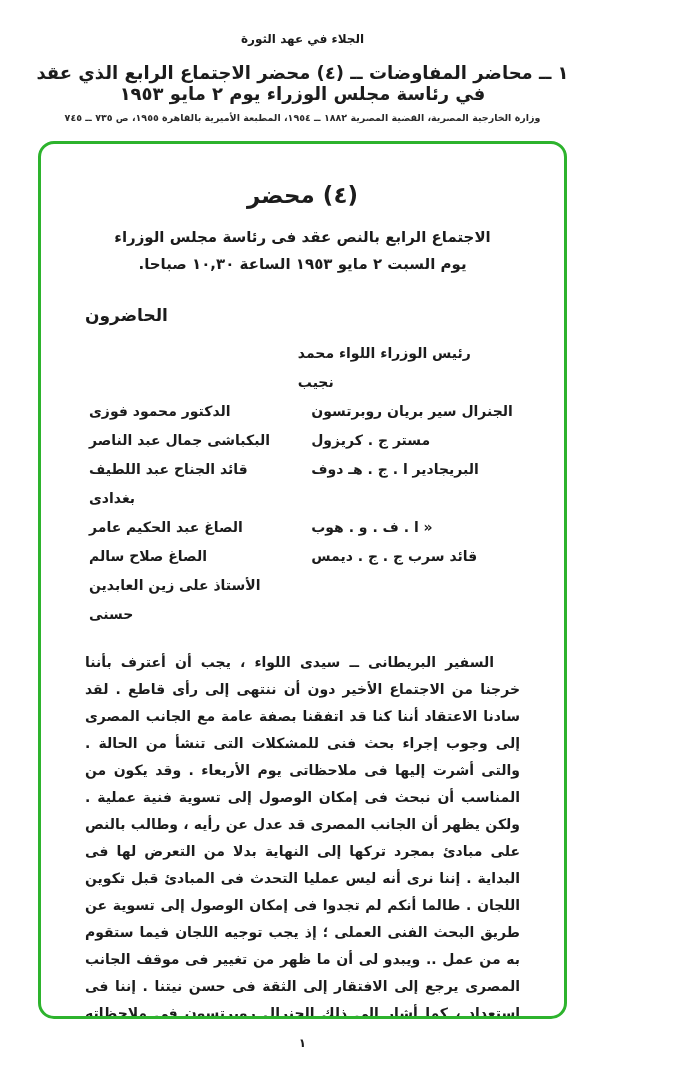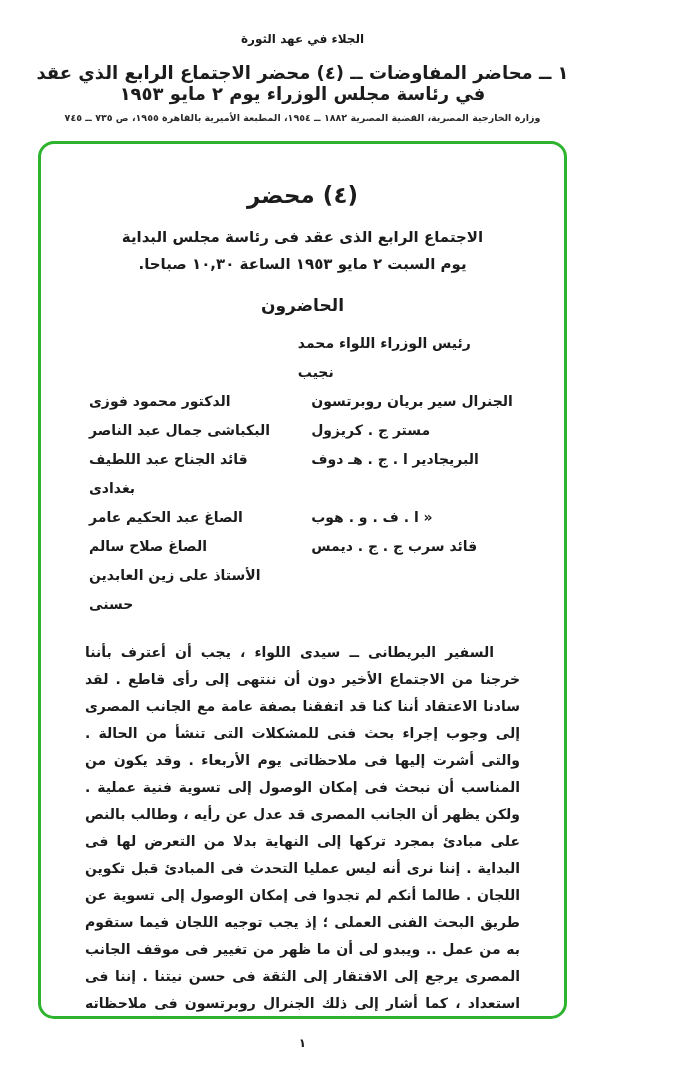--- a/index.html
+++ b/index.html
@@ -26,21 +26,21 @@
     height:878px;
     border:3.5px solid #2db32d;
     border-radius:16px;
     padding:26px 44px 8px;
     direction:rtl;
     overflow:hidden;
   }
   .doc-heading { text-align:center; font-size:23px; font-weight:bold; margin-top:12px; }
   .doc-sub1    { text-align:center; font-size:15px; font-weight:600; margin-top:20px; }
   .doc-sub2    { text-align:center; font-size:15px; font-weight:600; margin-top:9px; }
-  .attendees-title { text-align:center; font-size:17px; font-weight:bold; margin:22px 0 14px; }
+  .attendees-title { text-align:left; font-size:17px; font-weight:bold; margin:32px 0 14px; }
 
   .attendees { direction:rtl; }
   .attendee-row { display:flex; direction:rtl; font-size:14px; font-weight:600; line-height:29px; }
   .attendee-cell { text-align:left; }
   .attendee-cell.c-right { width:48%; }
   .attendee-cell.c-left  { width:52%; padding-left:4px; padding-right:26px; }
 
   .doc-body {
     margin-top:20px;
     font-size:14px;
@@ -66,21 +66,21 @@
 <div class="page">
 
   <div class="header">
     <div class="header-title">الجلاء في عهد الثورة</div>
     <div class="header-line1">١ ــ محاضر المفاوضات ــ (٤) محضر الاجتماع الرابع الذي عقد في رئاسة مجلس الوزراء يوم ٢ مايو ١٩٥٣</div>
     <div class="header-line2">وزارة الخارجية المصرية، القضية المصرية ١٨٨٢ ــ ١٩٥٤، المطبعة الأميرية بالقاهرة ١٩٥٥، ص ٧٣٥ ــ ٧٤٥</div>
   </div>
 
   <div class="doc-frame">
     <div class="doc-heading">(٤) محضر</div>
-    <div class="doc-sub1">الاجتماع الرابع الذى عقد فى رئاسة مجلس البداية</div>
+    <div class="doc-sub1">الاجتماع الرابع بالنص عقد فى رئاسة مجلس الوزراء</div>
     <div class="doc-sub2">يوم السبت ٢ مايو ١٩٥٣ الساعة ١٠,٣٠ صباحا.</div>
     <div class="attendees-title">الحاضرون</div>
 
     <div class="attendees">
       <div class="attendee-row">
         <div class="attendee-cell c-left">رئيس الوزراء اللواء محمد نجيب</div>
       </div>
       <div class="attendee-row">
         <div class="attendee-cell c-right">الجنرال سير بريان روبرتسون</div>
         <div class="attendee-cell c-left">الدكتور محمود فوزى</div>

